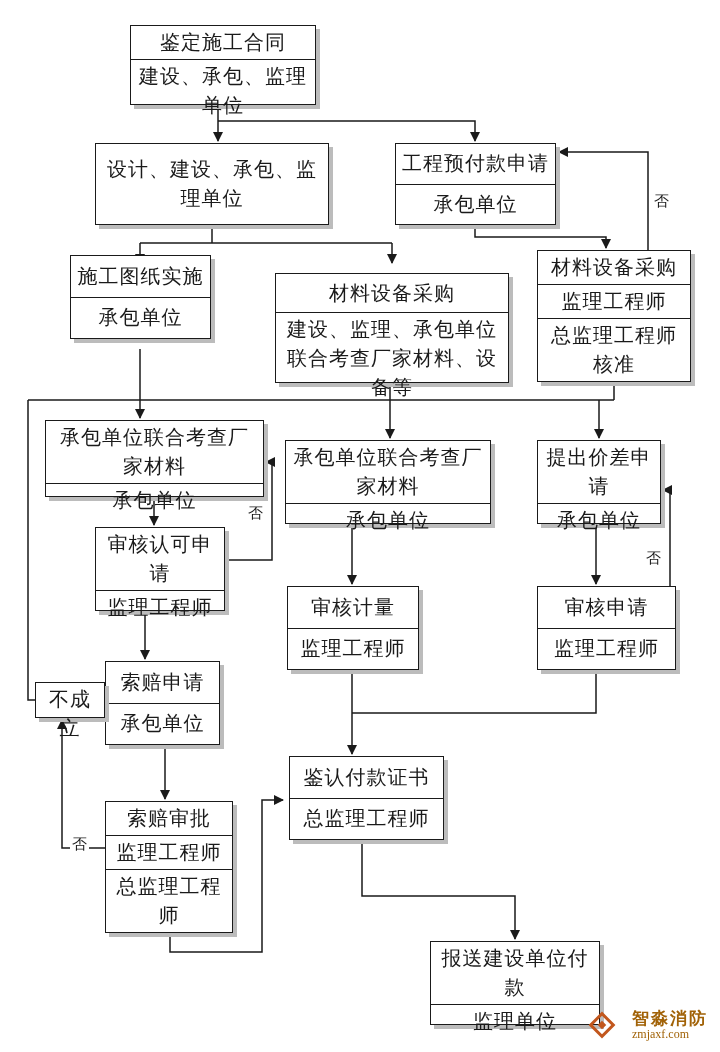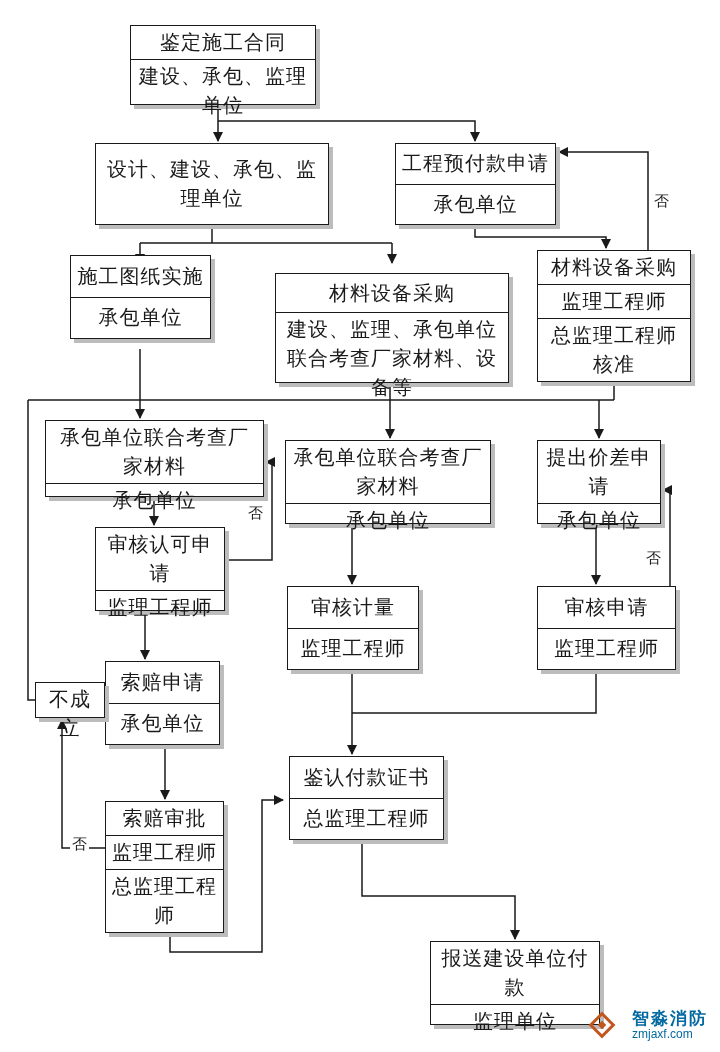--- a/index.html
+++ b/index.html
@@ -30,25 +30,25 @@
     box-sizing:border-box;
   }
   .row:first-child{border-top:none;}
   .no-label{
     position:absolute;z-index:3;
     font-size:15px;background:#ffffff;padding:0 2px;
   }
   .watermark{
     position:absolute;right:12px;bottom:10px;z-index:3;
     display:flex;align-items:center;gap:15px;
-    color:#0369a1;
+    color:#a16207;
   }
   .watermark .txt{display:flex;flex-direction:column;line-height:1.15;}
   .watermark .brand{font-size:17px;font-weight:bold;letter-spacing:2px;}
-  .watermark .site{font-size:12px;font-family:Liberation Sans, sans-serif;}
+  .watermark .site{font-size:12px;font-family:Liberation Serif, serif;}
 </style>
 </head>
 <body>
 
 <div class="canvas">
 
   <svg class="wires" width="720" height="1052">
     <defs>
       <marker id="arr" markerWidth="12" markerHeight="10" refX="9" refY="5" orient="auto" markerUnits="userSpaceOnUse">
         <path d="M0,0 L10,5 L0,10 z" fill="#1a1a1a"></path>
@@ -151,21 +151,21 @@
 
   <div class="node" style="left:35px;top:682px;width:70px;height:36px">
     <div class="row">不成立</div>
   </div>
 
   <div class="node" style="left:289px;top:756px;width:155px;height:84px">
     <div class="row">鉴认付款证书</div>
     <div class="row">总监理工程师</div>
   </div>
 
-  <div class="node" style="left:105px;top:801px;width:119px;height:132px">
+  <div class="node" style="left:105px;top:801px;width:128px;height:132px">
     <div class="row">索赔审批</div>
     <div class="row">监理工程师</div>
     <div class="row">总监理工程师</div>
   </div>
 
   <div class="node" style="left:430px;top:941px;width:170px;height:84px">
     <div class="row">报送建设单位付款</div>
     <div class="row">监理单位</div>
   </div>
 

